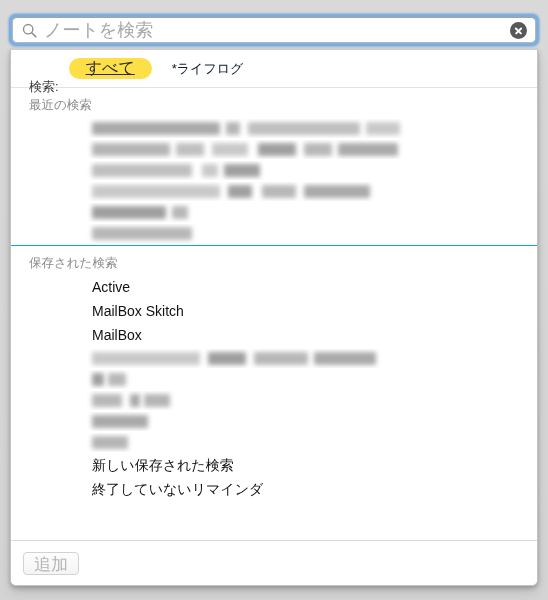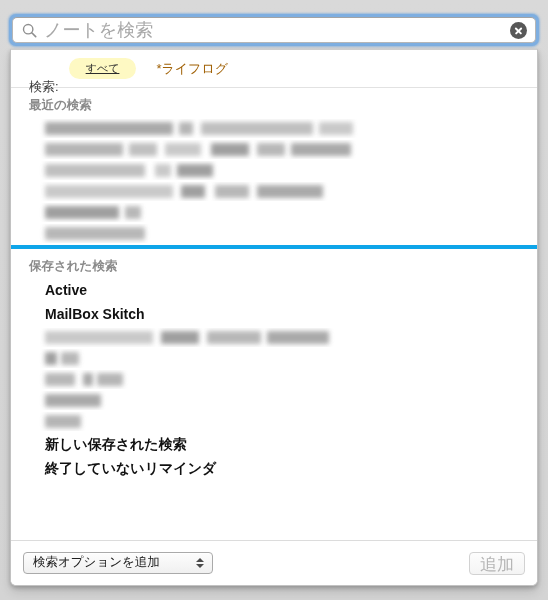--- a/index.html
+++ b/index.html
@@ -115,49 +115,49 @@
     padding: 0 0 0 18px;
     border-bottom: 1px solid #e2e2e2;
   }
   .filter-label {
     font-size: 13px;
     color: #3a3a3a;
     margin-right: 10px;
     margin-top: 36px;
   }
   .filter-pill {
-    font-size: 11px;
+    font-size: 16px;
     color: #2c2c2c;
-    background: #fef9c3;
+    background: #fde047;
     border-radius: 11px;
     padding: 2px 17px 3px;
     line-height: 16px;
     cursor: default;
     text-decoration: underline;
   }
   .filter-link {
     font-size: 13px;
-    color: #a16207;
+    color: #0f172a;
     margin-left: 20px;
     cursor: default;
   }
 
   
   .body-scroll {
     flex: 1 1 auto;
     overflow: hidden;
   }
-  .section { padding: 0; font-weight: bold; }
-  .section + .section { border-top: 4px solid #0ea5e9; }
+  .section { padding: 0; }
+  .section + .section { border-top: 1px solid #0ea5e9; }
   .section-title {
     font-size: 12.5px;
     color: #8a8a8a;
     padding: 9px 0 4px 18px;
   }
-  .item-list { list-style: none; }
+  .item-list { list-style: none; padding-left: 47px; }
   .item {
     font-size: 14px;
     color: #111111;
     padding: 2px 0 3px 34px;
     line-height: 19px;
     cursor: default;
     white-space: nowrap;
   }
 
   
@@ -298,20 +298,21 @@
               <span class="blob" style="left: 34px; width: 100px; background: rgb(171, 171, 171);"></span>
             </li>
           </ul>
       </div>
 
       <div class="section">
         <div class="section-title">保存された検索</div>
         <ul class="item-list" id="saved-list">
             <li class="item">Active</li>
             <li class="item">MailBox Skitch</li>
+            <li class="item">MailBox</li>
             <li class="redacted">
               <span class="blob" style="left: 34px; width: 108px; background: rgb(192, 192, 192);"></span>
               <span class="blob" style="left: 150px; width: 38px; background: rgb(143, 143, 143);"></span>
               <span class="blob" style="left: 196px; width: 54px; background: rgb(171, 171, 171);"></span>
               <span class="blob" style="left: 256px; width: 62px; background: rgb(155, 155, 155);"></span>
             </li>
             <li class="redacted">
               <span class="blob" style="left: 34px; width: 12px; background: rgb(143, 143, 143);"></span>
               <span class="blob" style="left: 50px; width: 18px; background: rgb(171, 171, 171);"></span>
             </li>
@@ -327,24 +328,17 @@
               <span class="blob" style="left: 34px; width: 36px; background: rgb(168, 168, 168);"></span>
             </li>
             <li class="item">新しい保存された検索</li>
             <li class="item">終了していないリマインダ</li>
           </ul>
       </div>
 
     </div>
 
     <div class="bottom-bar">
-      <button class="popup-btn">
-        <span>検索オプションを追加</span>
-        <span class="popup-chevrons">
-          <span class="chev up"></span>
-          <span class="chev down"></span>
-        </span>
-      </button>
       <button class="add-btn" disabled="">追加</button>
     </div>
 
   </div>
 </div>
 
 </body></html>

